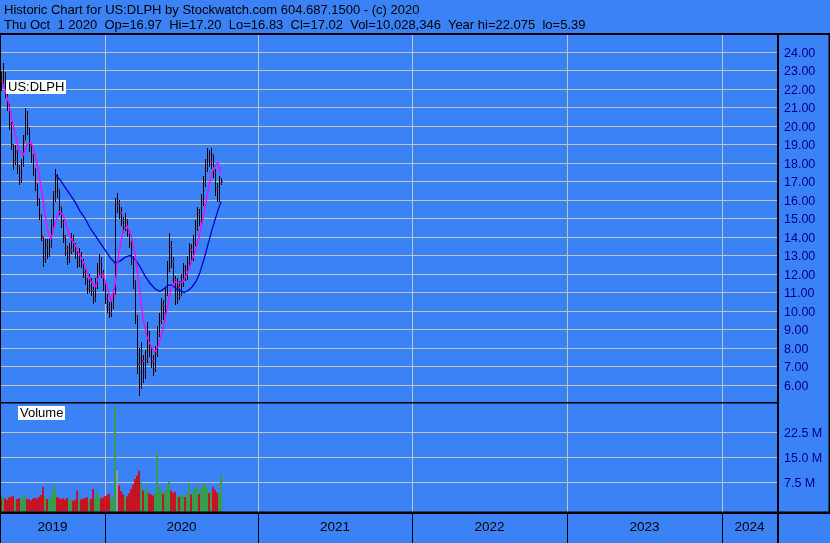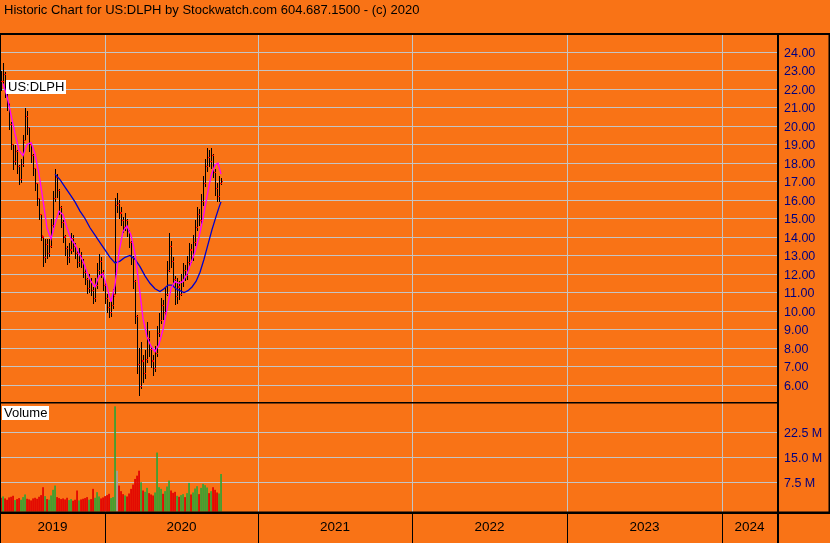--- a/index.html
+++ b/index.html
@@ -1,30 +1,31 @@
 <!DOCTYPE html>
 <html><head>
 <meta charset="utf-8">
 <style>
   html,body{margin:0;padding:0;background:#fff;}
-  #screen{position:relative;width:830px;height:543px;background:#f97316;overflow:hidden;
+  #screen{position:relative;width:830px;height:543px;background:#3b82f6;overflow:hidden;
           font-family:"Liberation Sans",sans-serif;}
   .hdr{position:absolute;left:4px;color:#000;font-size:13px;line-height:15px;white-space:pre;}
   #hdr1{top:2px;}
   #hdr2{top:17px;}
   .corner-label{position:absolute;color:#000;font-size:13px;background:#fff;padding:0 2px;line-height:14px;}
   #symbol-label{left:6px;top:38px;margin-top:42px;}
-  #volume-label{left:2px;top:406px;}
+  #volume-label{left:18px;top:406px;}
   svg{position:absolute;left:0;top:0;}
 </style>
 </head>
 <body>
 
 <div id="screen">
   <div id="hdr1" class="hdr">Historic Chart for US:DLPH by Stockwatch.com 604.687.1500 - (c) 2020</div>
+  <div id="hdr2" class="hdr">Thu Oct  1 2020  Op=16.97  Hi=17.20  Lo=16.83  Cl=17.02  Vol=10,028,346  Year hi=22.075  lo=5.39</div>
 
   <svg id="chart" width="830" height="543" viewBox="0 0 830 543">
       <g>
         <line x1="105.5" y1="35" x2="105.5" y2="511.5" stroke="#c4c4c4" stroke-width="1" shape-rendering="crispEdges"></line>
         <line x1="258.5" y1="35" x2="258.5" y2="511.5" stroke="#c4c4c4" stroke-width="1" shape-rendering="crispEdges"></line>
         <line x1="412.5" y1="35" x2="412.5" y2="511.5" stroke="#c4c4c4" stroke-width="1" shape-rendering="crispEdges"></line>
         <line x1="567.5" y1="35" x2="567.5" y2="511.5" stroke="#c4c4c4" stroke-width="1" shape-rendering="crispEdges"></line>
         <line x1="722.5" y1="35" x2="722.5" y2="511.5" stroke="#c4c4c4" stroke-width="1" shape-rendering="crispEdges"></line>
       </g>
       <g>

